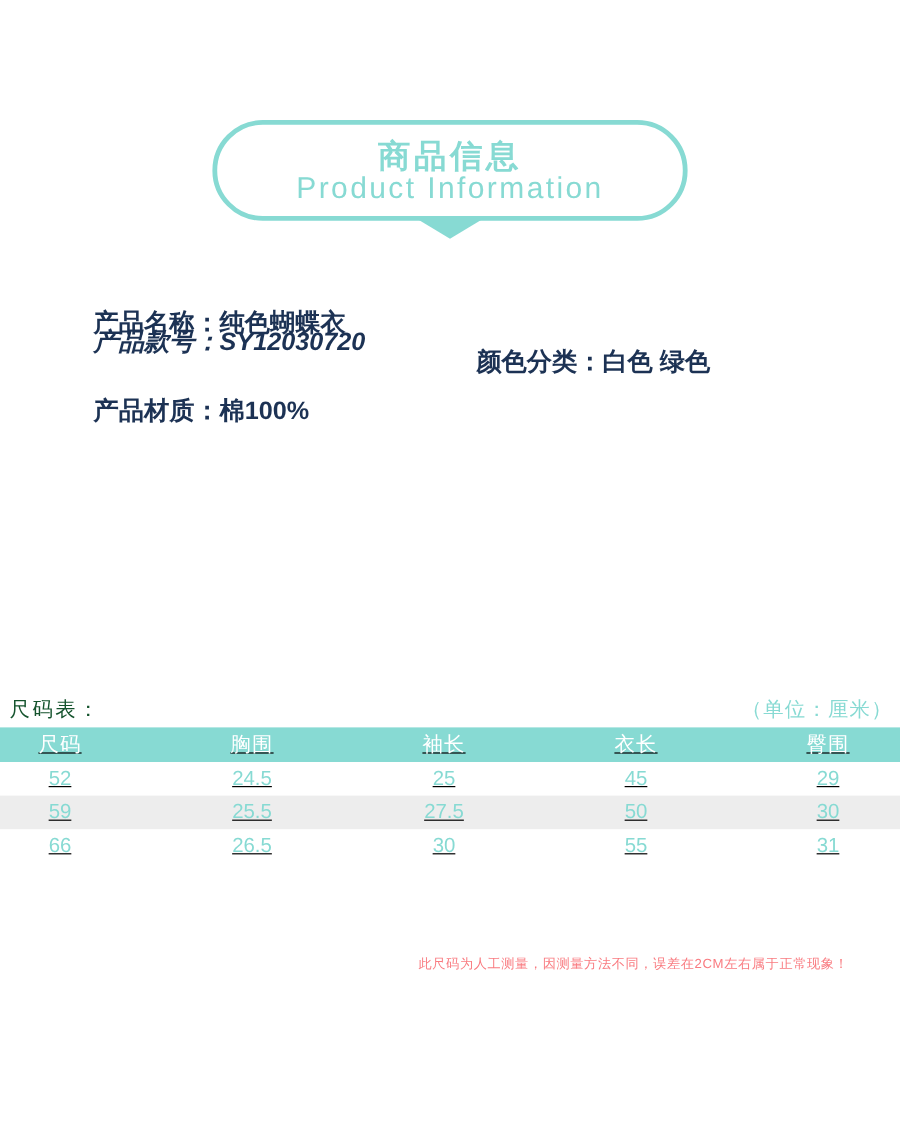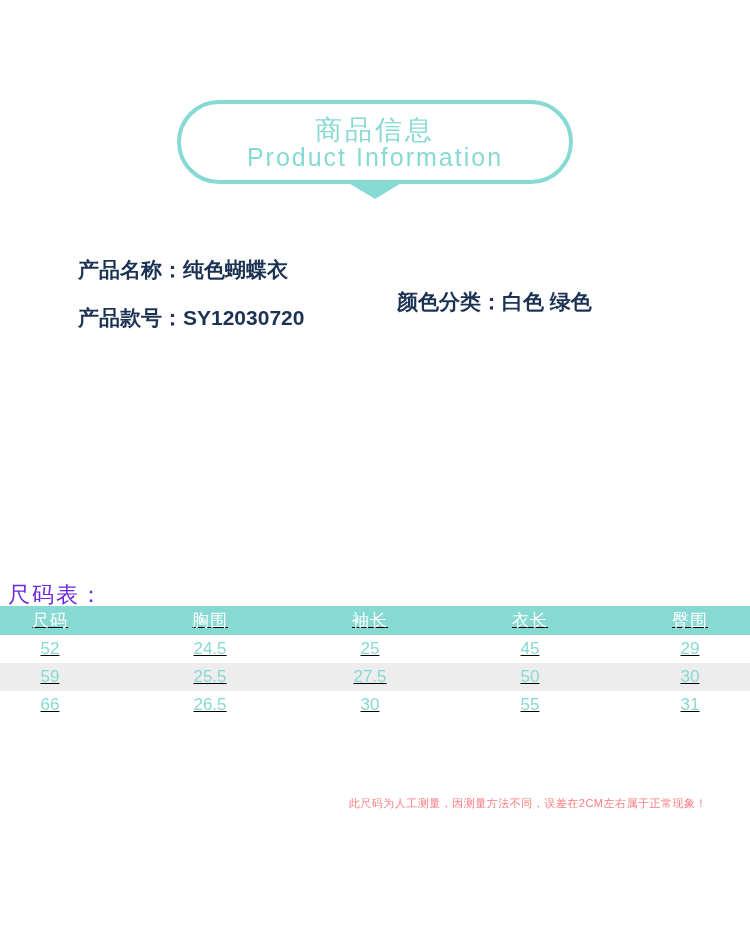--- a/index.html
+++ b/index.html
@@ -31,21 +31,21 @@
     display: flex;
     flex-direction: column;
     align-items: center;
     justify-content: center;
   }
   .bubble-title-zh {
     color: #87DAD3;
     font-size: 27px;
     letter-spacing: 3px;
     line-height: 30px;
-    font-weight: 400;
+    font-weight: 700;
   }
   .bubble-title-en {
     color: #87DAD3;
     font-size: 25px;
     letter-spacing: 2px;
     line-height: 25px;
     font-weight: 400;
   }
   .bubble-tail {
     position: absolute;
@@ -61,31 +61,31 @@
   
   .info-row {
     position: absolute;
     color: #1C3254;
     font-size: 21px;
     font-weight: 600;
     line-height: 24px;
     white-space: nowrap;
   }
   .row-name     { left: 78px;  top: 258px; }
-  .row-sku      { left: 78px;  top: 306px; }
+  .row-sku      { left: 78px;  top: 274px; font-style: italic; }
   .row-color    { left: 397px; top: 290px; }
   .row-material { left: 78px;  top: 331px; }
 
   
   .size-title {
     position: absolute;
     left: 8px;
     top: 580px;
-    color: #6d28d9;
-    font-size: 22px;
+    color: #14532d;
+    font-size: 17px;
     letter-spacing: 2px;
   }
   .size-unit {
     position: absolute;
     right: 6px;
     top: 580px;
     color: #87DAD3;
     font-size: 17px;
     letter-spacing: 1px;
   }
@@ -147,22 +147,26 @@
 
   <div class="info-row row-name">
     <span>产品名称：</span><span>纯色蝴蝶衣</span>
   </div>
   <div class="info-row row-sku">
     <span>产品款号：</span><span>SY12030720</span>
   </div>
   <div class="info-row row-color">
     <span>颜色分类：</span><span>白色 绿色</span>
   </div>
+  <div class="info-row row-material">
+    <span>产品材质：</span><span>棉100%</span>
+  </div>
 
   <div class="size-title">尺码表：</div>
+  <div class="size-unit">（单位：厘米）</div>
 
   <div class="table-clip">
     <table class="size-table">
       <thead>
         <tr>
           <th>尺码</th>
           <th>胸围</th>
           <th>袖长</th>
           <th>衣长</th>
           <th>臀围</th>

